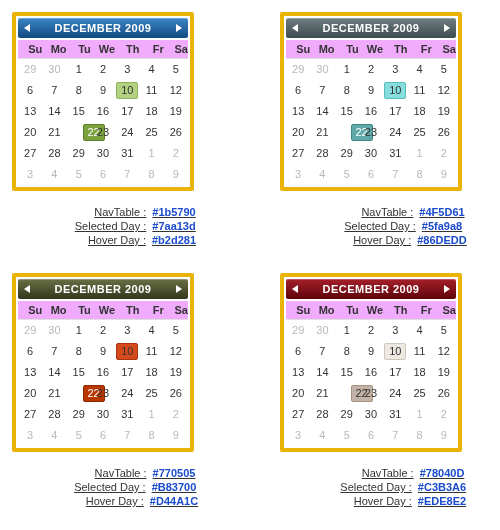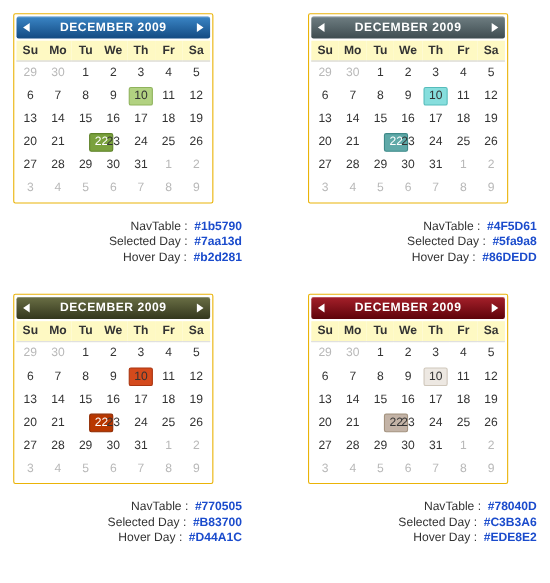--- a/index.html
+++ b/index.html
@@ -13,21 +13,21 @@
     box-sizing: border-box;
   }
   .grid {
     display: grid;
     grid-template-columns: 1fr 1fr;
     column-gap: 60px;
     row-gap: 26px;
   }
   .block { }
   .cal {
-    border: 1px solid #eab308;
+    border: 4px solid #eab308;
     width: 182px;
     background: #fff;
     border-radius: 2px;
     padding: 2px;
     box-sizing: border-box;
   }
   .navbar {
     height: 20px;
     border-radius: 2px;
     display: flex;
@@ -52,23 +52,23 @@
     width: 100%;
     border-collapse: collapse;
     table-layout: fixed;
     margin-top: 2px;
   }
   table.days th {
     font-weight: bold;
     font-size: 11px;
     color: #333;
     padding: 3px 0;
-    background: #fef9c3;
+    background: #f0abfc;
     border-bottom: 1px solid #e0e0e0;
-    text-align: center;
+    text-align: right;
   }
   table.days td {
     text-align: center;
     padding: 2px 0;
     font-size: 11px;
     color: #333;
     cursor: pointer;
   }
   table.days td.off { color: #b8b8b8; }
   td .cell {
@@ -80,22 +80,23 @@
     border: 1px solid transparent;
   }
   td.sel .cell { color: #fff; margin-left: 16px; }
 
   .legend {
     margin-top: 14px;
     font-size: 11px;
   }
   .legend .row {
     display: flex;
-    justify-content: flex-end;
+    justify-content: center;
     padding: 1px 0;
+    text-decoration: underline;
   }
   .legend .row .lab {
     width: 110px;
     text-align: right;
     color: #333;
     padding-right: 6px;
   }
   .legend .row .val {
     color: #1a4bcc;
     font-weight: bold;

